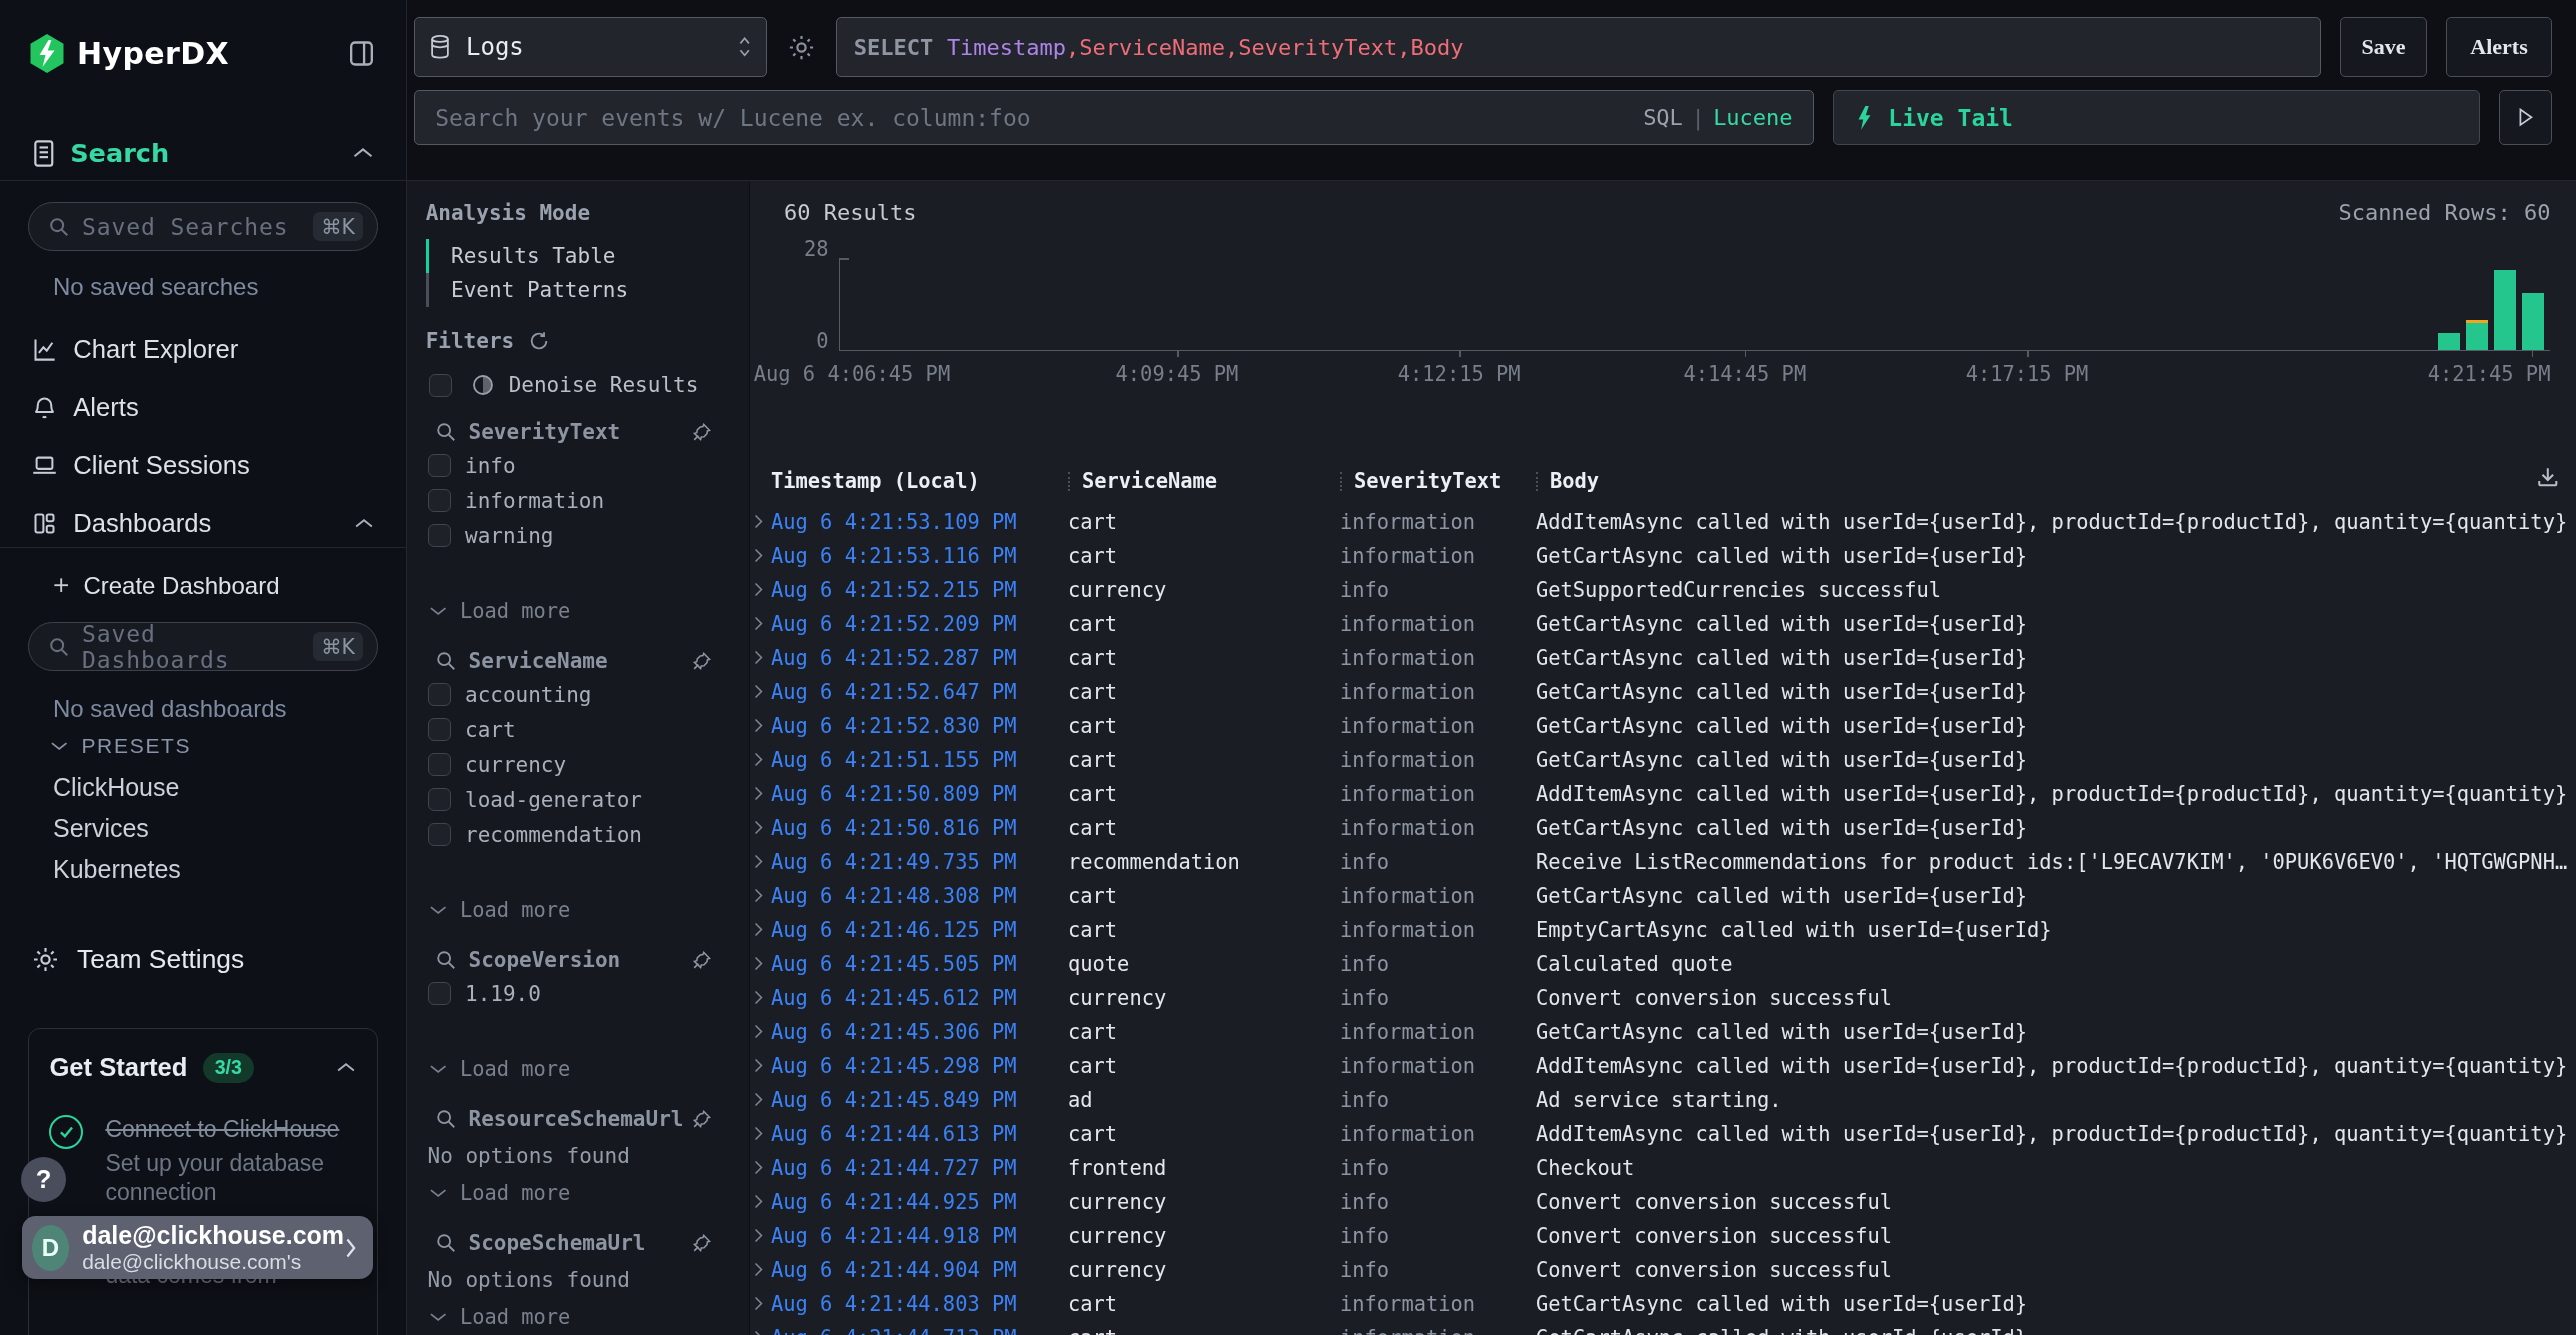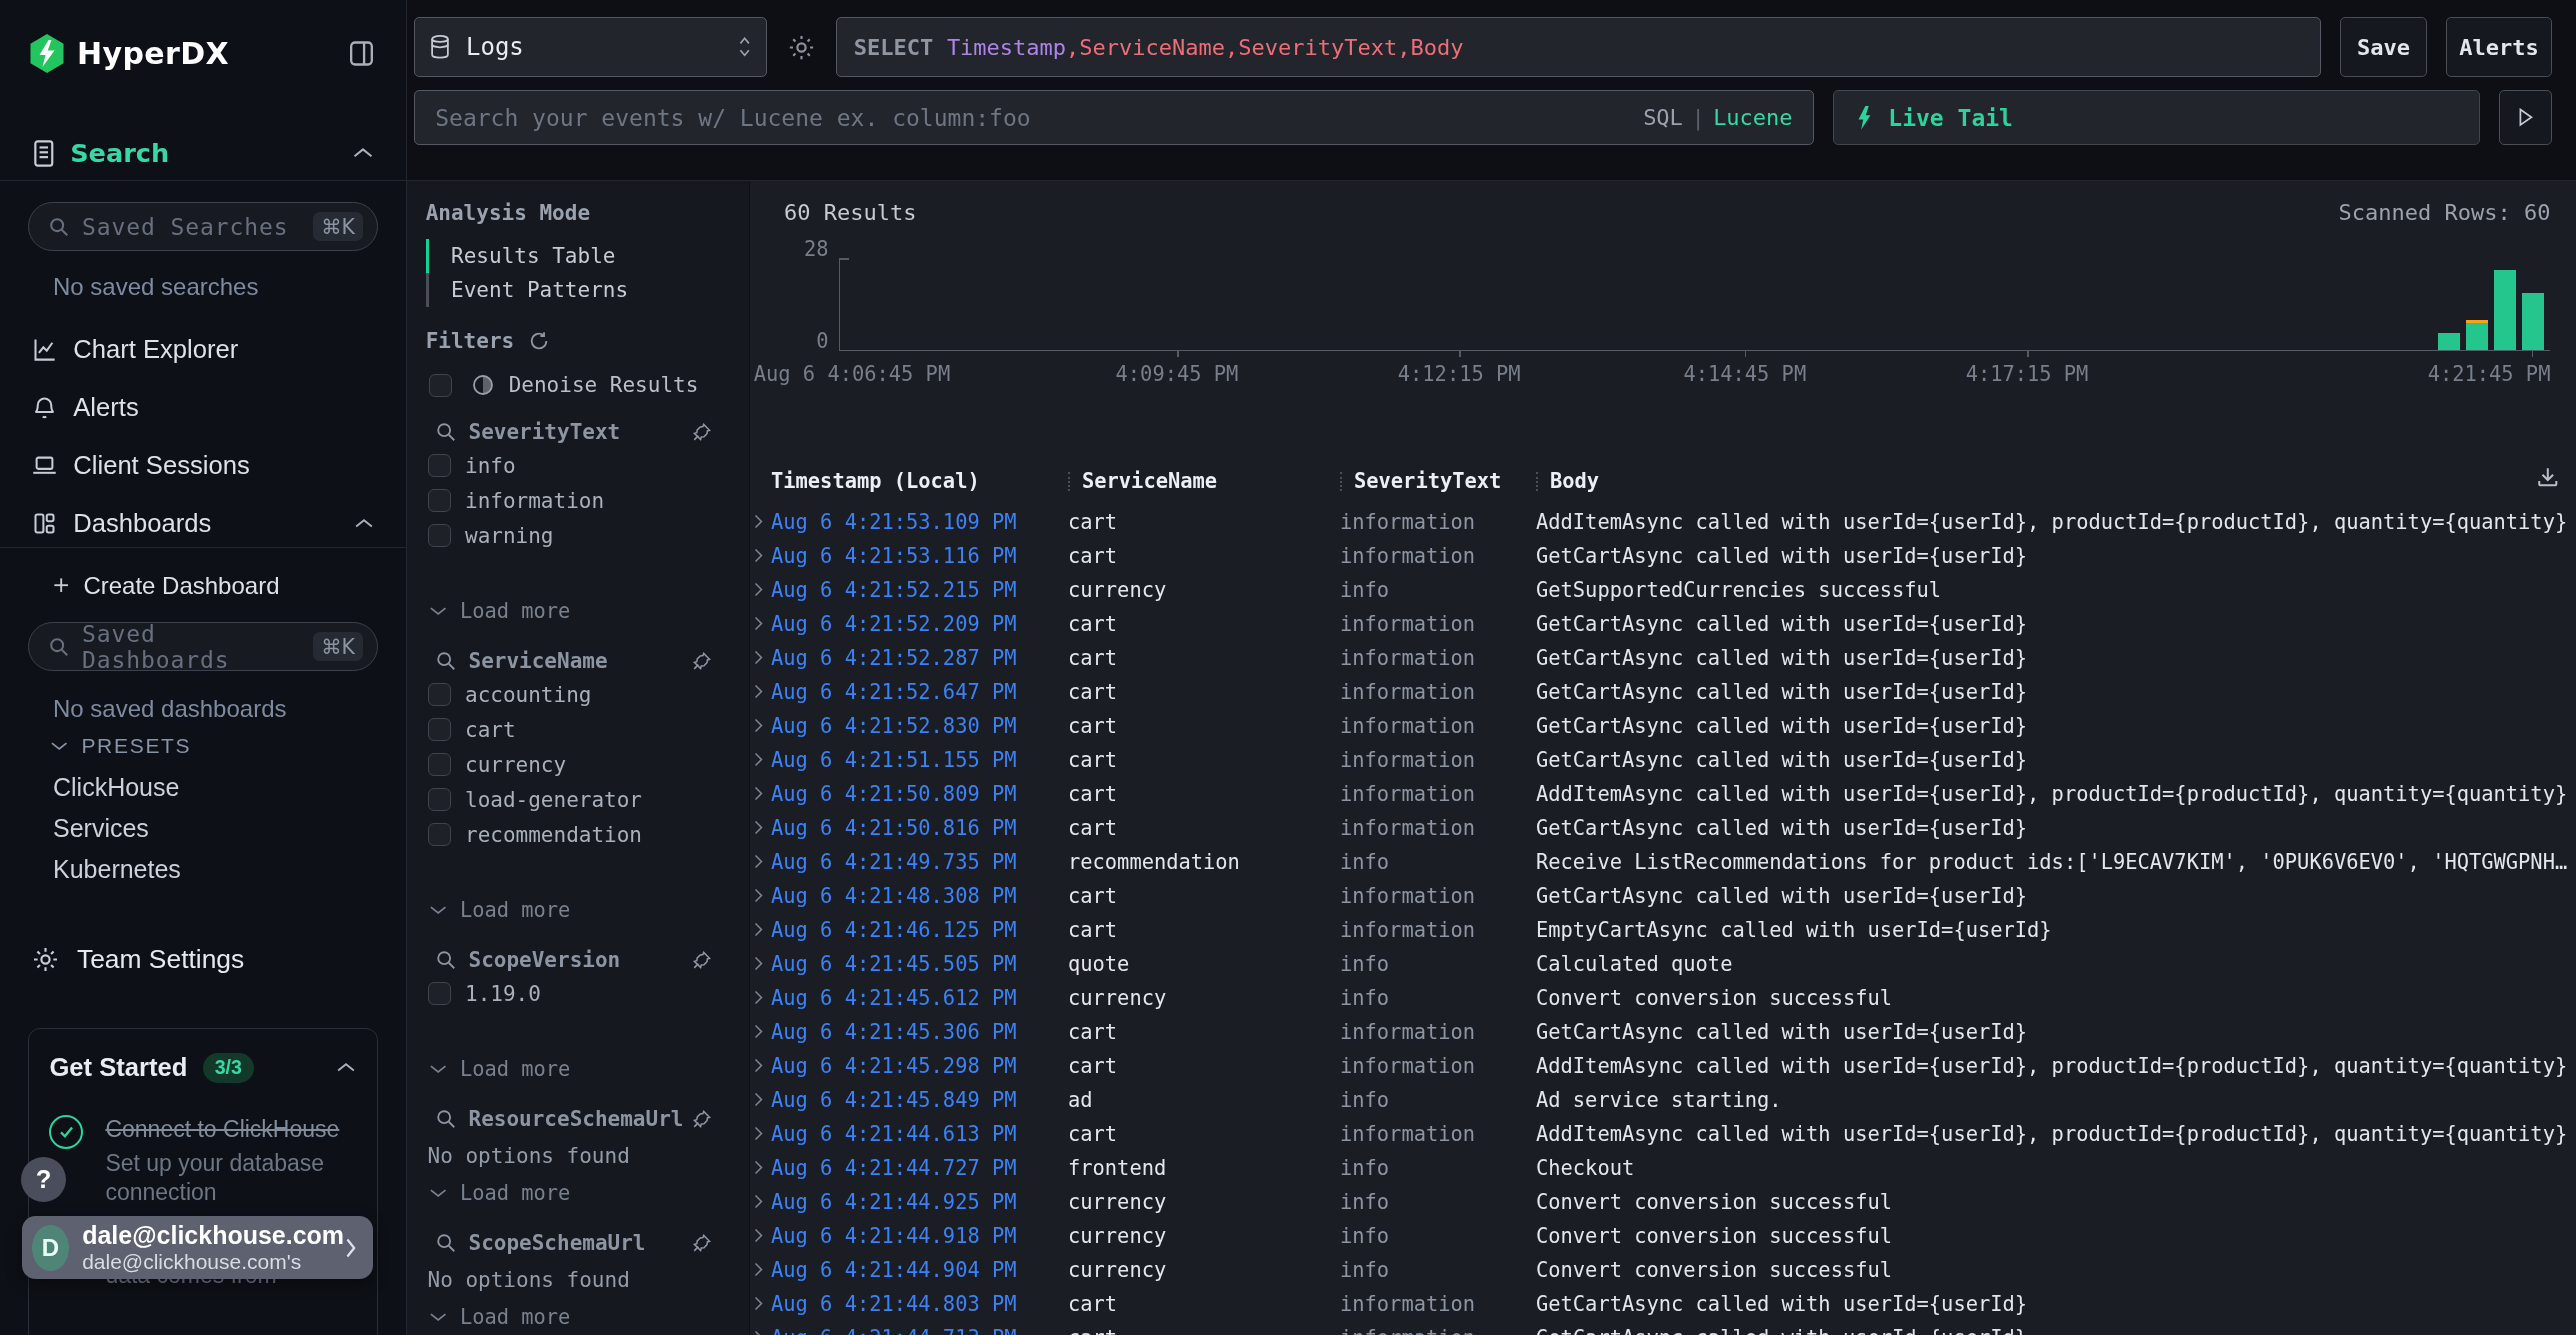--- a/index.html
+++ b/index.html
@@ -55,21 +55,21 @@
   .tb-row2 { position:absolute; top:90px; left:6.8px; right:24px; height:55px; display:flex; align-items:center; gap:19px; }
   .inputbox { background:#22252c; border:1.7px solid #545963; border-radius:5.1px; height:100%; display:flex; align-items:center; font-size:22px; }
   .logs-select { width:353px; padding:0 13.6px; cursor:pointer; }
   .logs-select .val { margin-left:13.6px; color:#e9ecf0; font-size:24px; }
   .logs-select .updown { margin-left:auto; }
   .sql-input { flex:1; padding:0 17px; cursor:text; }
   .kw { color:#8f96a2; font-weight:bold; }
   .tok-purple { color:#ad84e8; }
   .tok-red { color:#ee6d76; }
   .orderby { width:431px; padding:0 17px; cursor:text; }
-  .btn { background:#15181f; border:1.7px solid #4a4e57; border-radius:5.1px; height:100%; display:flex; align-items:center; justify-content:center; color:#e3e6ec; font-size:22px; font-weight:bold; cursor:pointer; }
+  .btn { background:#15181f; border:1.7px solid #4a4e57; border-radius:5.1px; height:100%; display:flex; align-items:center; justify-content:center; color:#e3e6ec; font-size:22px; font-weight:bold; cursor:pointer;font-family:Liberation Serif, serif; }
   .btn-save { width:87px; }
   .btn-alerts { width:106px; }
   .search-input { flex:1; padding:0 20.4px; cursor:text; }
   .search-ph { color:#6e7683; font-size:23px; }
   .mode-toggle { margin-left:auto; font-size:22px; }
   .mode-sql { color:#9aa1ad; }
   .mode-div { color:#5a5f68; padding:0 8.5px; }
   .mode-lucene { color:#34d9a4;margin-top:20px; }
   .live-tail { width:647px; background:#22252c; border:1.7px solid #43464d; border-radius:5.1px; height:100%; display:flex; align-items:center; padding:0 22px; cursor:pointer; }
   .live-tail .lbl { color:#2bd49b; font-size:23px; font-weight:bold; margin-left:15.3px; }

